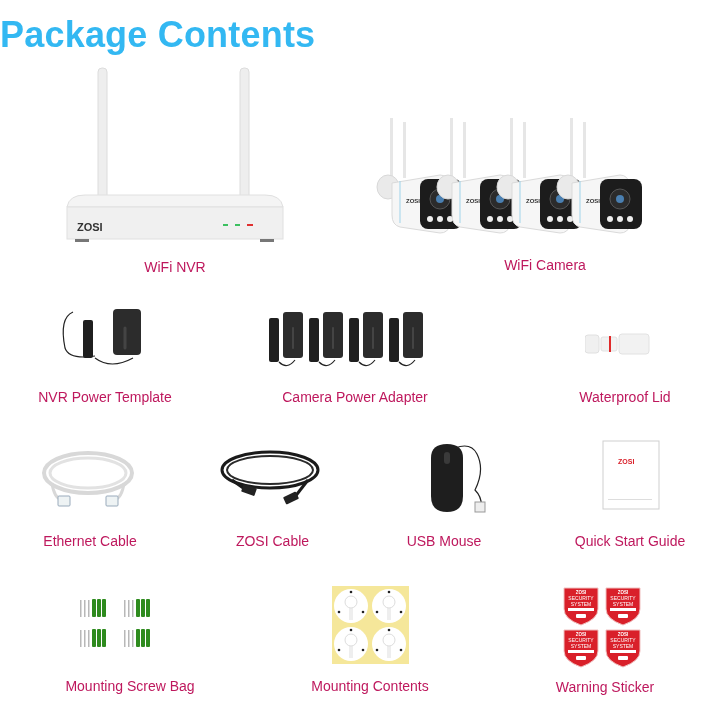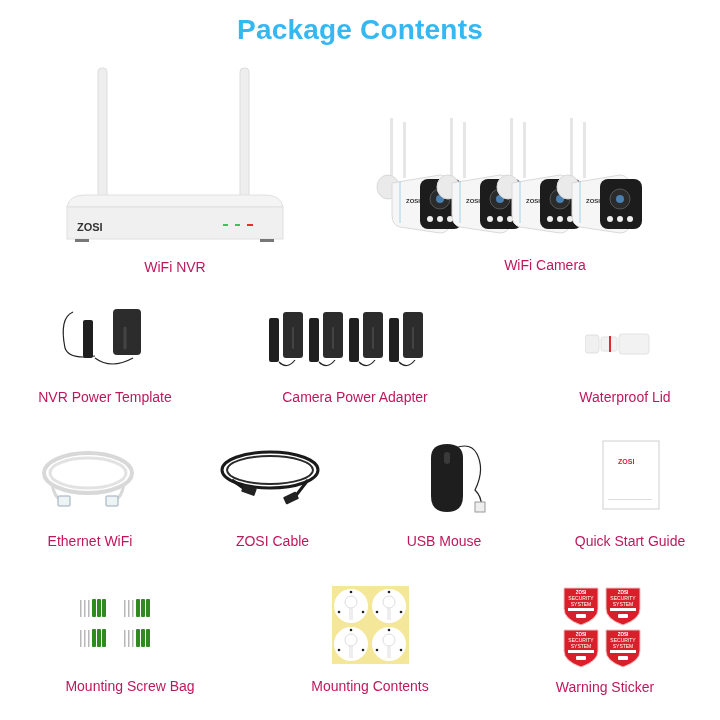--- a/index.html
+++ b/index.html
@@ -1,17 +1,17 @@
 <!DOCTYPE html>
 <html><head>
 <meta charset="utf-8">
 <style>
   html, body { margin:0; padding:0; background:#ffffff; }
   body { width:720px; height:720px; position:relative; overflow:hidden; font-family:"Liberation Sans", sans-serif; color:#222; }
-  .title { position:absolute; left:0; top:14px; width:720px; text-align:center; font-size:28px; font-weight:bold; color:#33b8f2; letter-spacing:0.2px; }
+  .title { position:absolute; left:0; top:14px; width:720px; text-align:left; font-size:36px; font-weight:bold; color:#33b8f2; letter-spacing:0.2px; }
   .label { position:absolute; font-size:14px; color:#be185d; text-align:center; white-space:nowrap; }
   .item { position:absolute; }
   svg { display:block; }
 </style>
 </head>
 <body>
 
 <div class="title">Package Contents</div>
 
 <div class="item" style="left:55px;top:65px;">
@@ -92,21 +92,21 @@
 <div class="item" style="left:38px;top:448px;">
   <svg width="100" height="60" viewBox="0 0 100 60">
     <ellipse cx="50" cy="25" rx="44" ry="20" fill="none" stroke="#d8d8d8" stroke-width="4"></ellipse>
     <ellipse cx="50" cy="25" rx="38" ry="15" fill="none" stroke="#e2e2e2" stroke-width="3"></ellipse>
     <path d="M14 35 Q16 50 24 52" fill="none" stroke="#d8d8d8" stroke-width="3"></path>
     <path d="M86 35 Q84 50 76 52" fill="none" stroke="#d8d8d8" stroke-width="3"></path>
     <rect x="20" y="48" width="12" height="10" rx="1" fill="#eef3f4" stroke="#9ab"></rect>
     <rect x="68" y="48" width="12" height="10" rx="1" fill="#eef3f4" stroke="#9ab"></rect>
   </svg>
 </div>
-<div class="label" style="left:20px;top:533px;width:140px;">Ethernet WiFi</div>
+<div class="label" style="left:20px;top:533px;width:140px;">Ethernet Cable</div>
 
 <div class="item" style="left:218px;top:448px;">
   <svg width="105" height="60" viewBox="0 0 105 60">
     <ellipse cx="52" cy="22" rx="48" ry="18" fill="none" stroke="#1a1a1a" stroke-width="3"></ellipse>
     <ellipse cx="52" cy="22" rx="43" ry="14" fill="none" stroke="#2a2a2a" stroke-width="2"></ellipse>
     <path d="M14 32 L28 42" stroke="#1a1a1a" stroke-width="3"></path>
     <path d="M90 32 L76 50" stroke="#1a1a1a" stroke-width="3"></path>
     <rect x="24" y="38" width="14" height="8" rx="1" fill="#222" transform="rotate(20 31 42)"></rect>
     <rect x="66" y="46" width="14" height="8" rx="1" fill="#222" transform="rotate(-25 73 50)"></rect>
   </svg>

